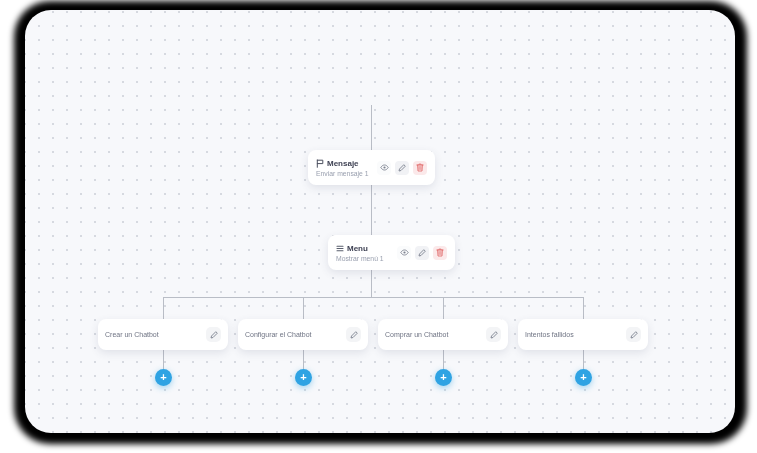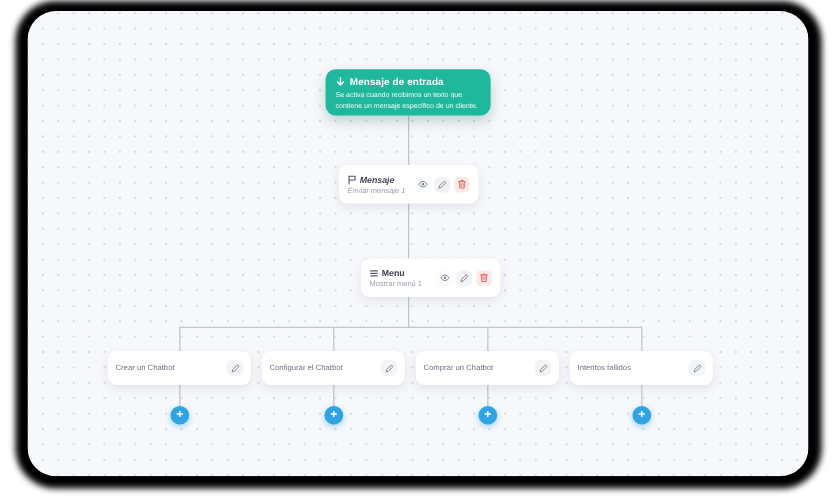--- a/index.html
+++ b/index.html
@@ -32,21 +32,21 @@
   .trigger-title { display:flex; align-items:center; gap:4px; font-weight:bold; font-size:9px; letter-spacing:0.1px; }
   .trigger-desc { margin-top:3px; font-size:6.4px; line-height:1.5; color:rgba(255,255,255,0.95); }
 
   
   .node {
     position:absolute; left:283px; width:127px; height:35px;
     background:#ffffff; border-radius:8px;
     box-shadow:0 3px 9px rgba(55,65,95,0.12);
     display:flex; align-items:center; justify-content:space-between; padding:0 8px;
   }
-  .node-mensaje { top:140px;font-style:italic; }
+  .node-mensaje { top:140px; }
   .node-menu { top:225px;margin-left:20px; }
   .node-title-row { display:flex; align-items:center; gap:3px; font-size:8px; font-weight:bold; color:#3f4254; }
   .node-sub { font-size:6.8px; color:#9aa0af; margin-top:2px; }
   .actions { display:flex; gap:4px; }
   .act-btn { width:14px; height:14px; border-radius:4px; display:flex; align-items:center; justify-content:center; cursor:pointer; }
   .act-view { background:#fafbfc; }
   .act-edit { background:#f1f2f5; }
   .act-del  { background:#fbe9ea; }
 
   
@@ -82,31 +82,20 @@
   <div class="line" style="left:138px;top:287px;width:421px;height:1px;"></div>
   <div class="line" style="left:138px;top:288px;width:1px;height:21px;"></div>
   <div class="line" style="left:278px;top:288px;width:1px;height:21px;"></div>
   <div class="line" style="left:418px;top:288px;width:1px;height:21px;"></div>
   <div class="line" style="left:558px;top:288px;width:1px;height:21px;"></div>
   <div class="line" style="left:138px;top:340px;width:1px;height:19px;"></div>
   <div class="line" style="left:278px;top:340px;width:1px;height:19px;"></div>
   <div class="line" style="left:418px;top:340px;width:1px;height:19px;"></div>
   <div class="line" style="left:558px;top:340px;width:1px;height:19px;"></div>
 
-  <div class="trigger">
-    <div class="trigger-title">
-      <span style="display:flex;">
-        <svg width="9" height="9" viewBox="0 0 9 9">
-            <path d="M4.5 1v6M1.8 4.5L4.5 7.2 7.2 4.5" stroke="#ffffff" stroke-width="1.4" fill="none" stroke-linecap="round" stroke-linejoin="round"></path>
-          </svg>
-      </span>
-      <span>Mensaje de entrada</span>
-    </div>
-    <div class="trigger-desc">Se activa cuando recibimos un texto que contiene un mensaje específico de un cliente.</div>
-  </div>
 
   <div class="node node-mensaje">
     <div>
       <div class="node-title-row">
         <span style="display:flex;">
           <svg width="8" height="9" viewBox="0 0 8 9">
               <path d="M1.3 8.3V1M1.3 1.2h5.5v3.4H1.3" stroke="#4a4f5e" stroke-width="1" fill="none" stroke-linecap="round" stroke-linejoin="round"></path>
             </svg>
         </span>
         <span>Mensaje</span>

